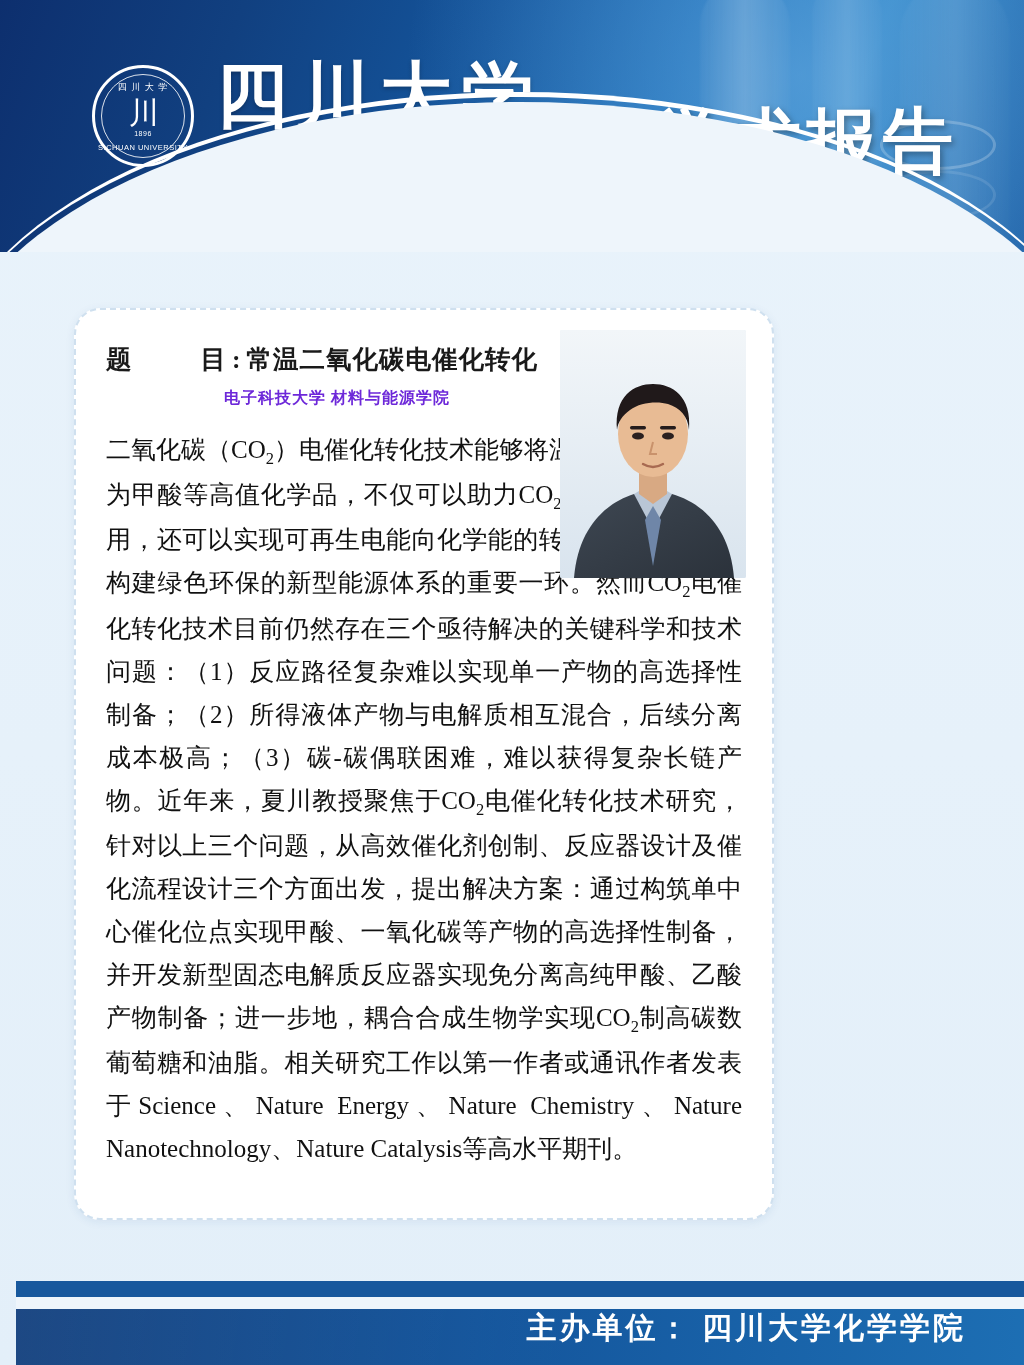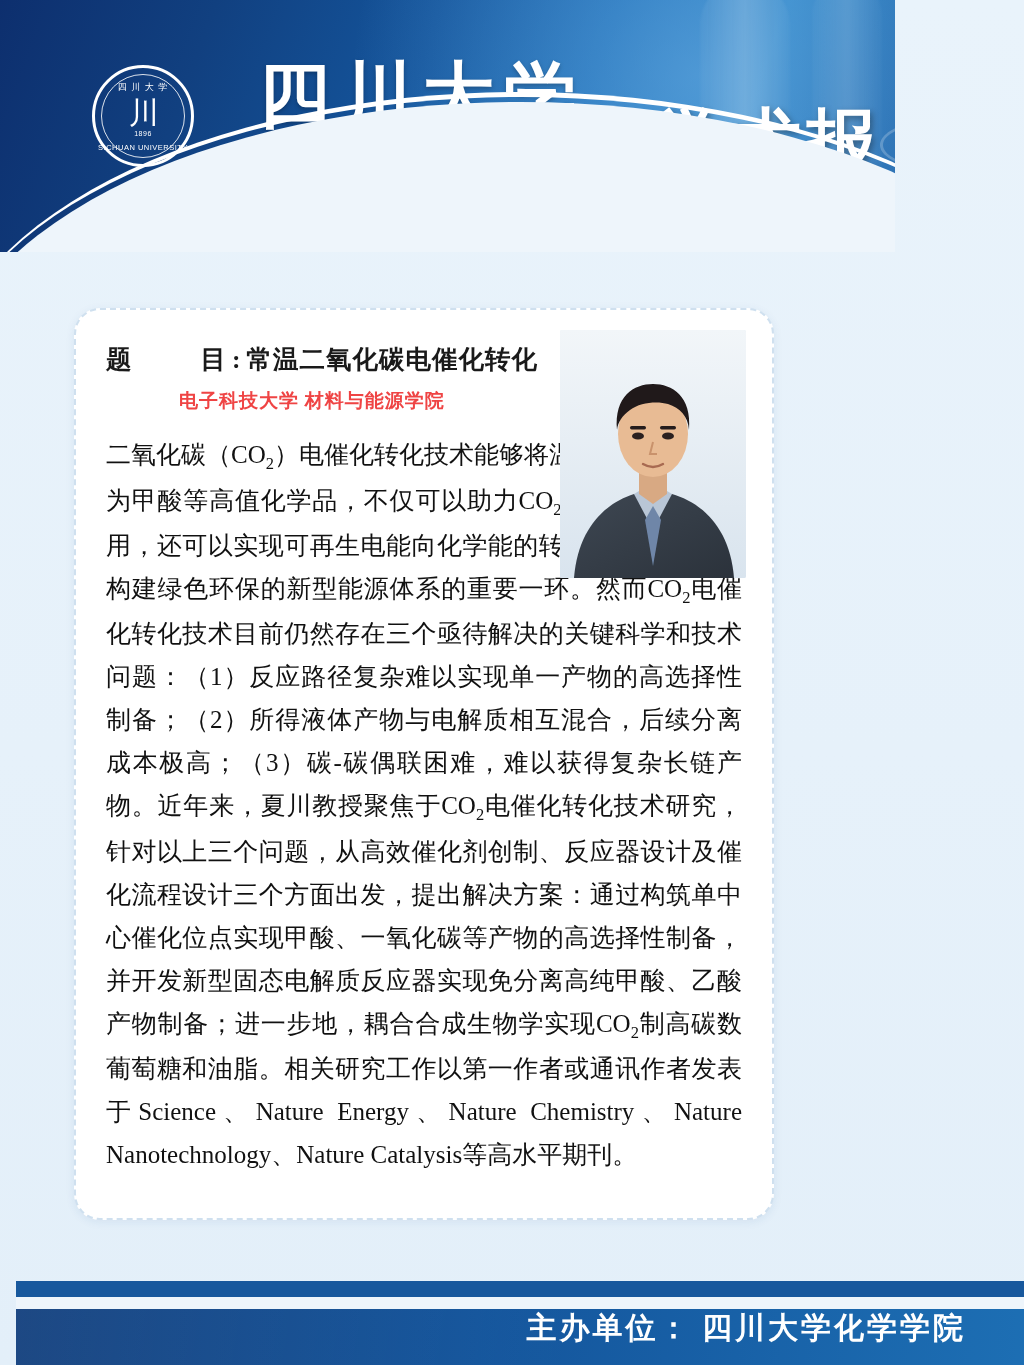--- a/index.html
+++ b/index.html
@@ -19,21 +19,21 @@
     position: absolute;
     inset: 0;
     background: linear-gradient(180deg, #e9f3fb 0%, #e6f1fa 55%, #e3eff9 100%);
     overflow: hidden;
   }
 
   
   .header {
     position: absolute;
     top: 0; left: 0;
-    width: 895px;
+    width: 1024px;
     height: 252px;
     overflow: hidden;
   }
   .header-bg {
     position: absolute;
     inset: 0;
     background:
       radial-gradient(circle at 78% 30%, rgba(110,175,230,0.55) 0%, rgba(26,74,140,0) 48%),
       linear-gradient(110deg, #0d2f6e 0%, #114080 22%, #14559c 45%, #1a6cb5 63%, #2f86c6 80%, #1b5ea4 100%);
   }
@@ -124,21 +124,20 @@
 
   .uni-names { margin-left: 22px; }
   .uni-cn {
     color: #ffffff;
     font-size: 72px;
     line-height: 1;
     font-weight: bold;
     letter-spacing: 10px;
     font-family: "Liberation Serif", "DejaVu Serif", serif;
     text-shadow: 0 2px 4px rgba(0,0,0,0.25);
-    text-align: center;
   }
   .uni-en {
     color: #ffffff;
     font-size: 29px;
     letter-spacing: 5px;
     font-weight: bold;
     font-family: "Liberation Serif", serif;
     margin-top: 6px;
   }
   .report-title {
@@ -172,25 +171,25 @@
     font-size: 25.5px;
     font-weight: bold;
     color: #1a1a1a;
     line-height: 1.85;
     letter-spacing: 1px;
     font-family: "Liberation Serif", "DejaVu Serif", serif;
     white-space: nowrap;
   }
   .meta-line .lbl { letter-spacing: 6px; }
   .meta-affil {
-    font-size: 19px;
-    font-weight: bold;
-    color: #ef4444;
+    font-size: 16px;
+    font-weight: bold;
+    color: #6d28d9;
     line-height: 1.9;
-    margin-left: 73px;
+    margin-left: 118px;
     letter-spacing: 1px;
   }
   .meta-line.time, .meta-line.place {
     font-size: 26px;
   }
 
   .portrait {
     position: absolute;
     right: 26px;
     top: 20px;

